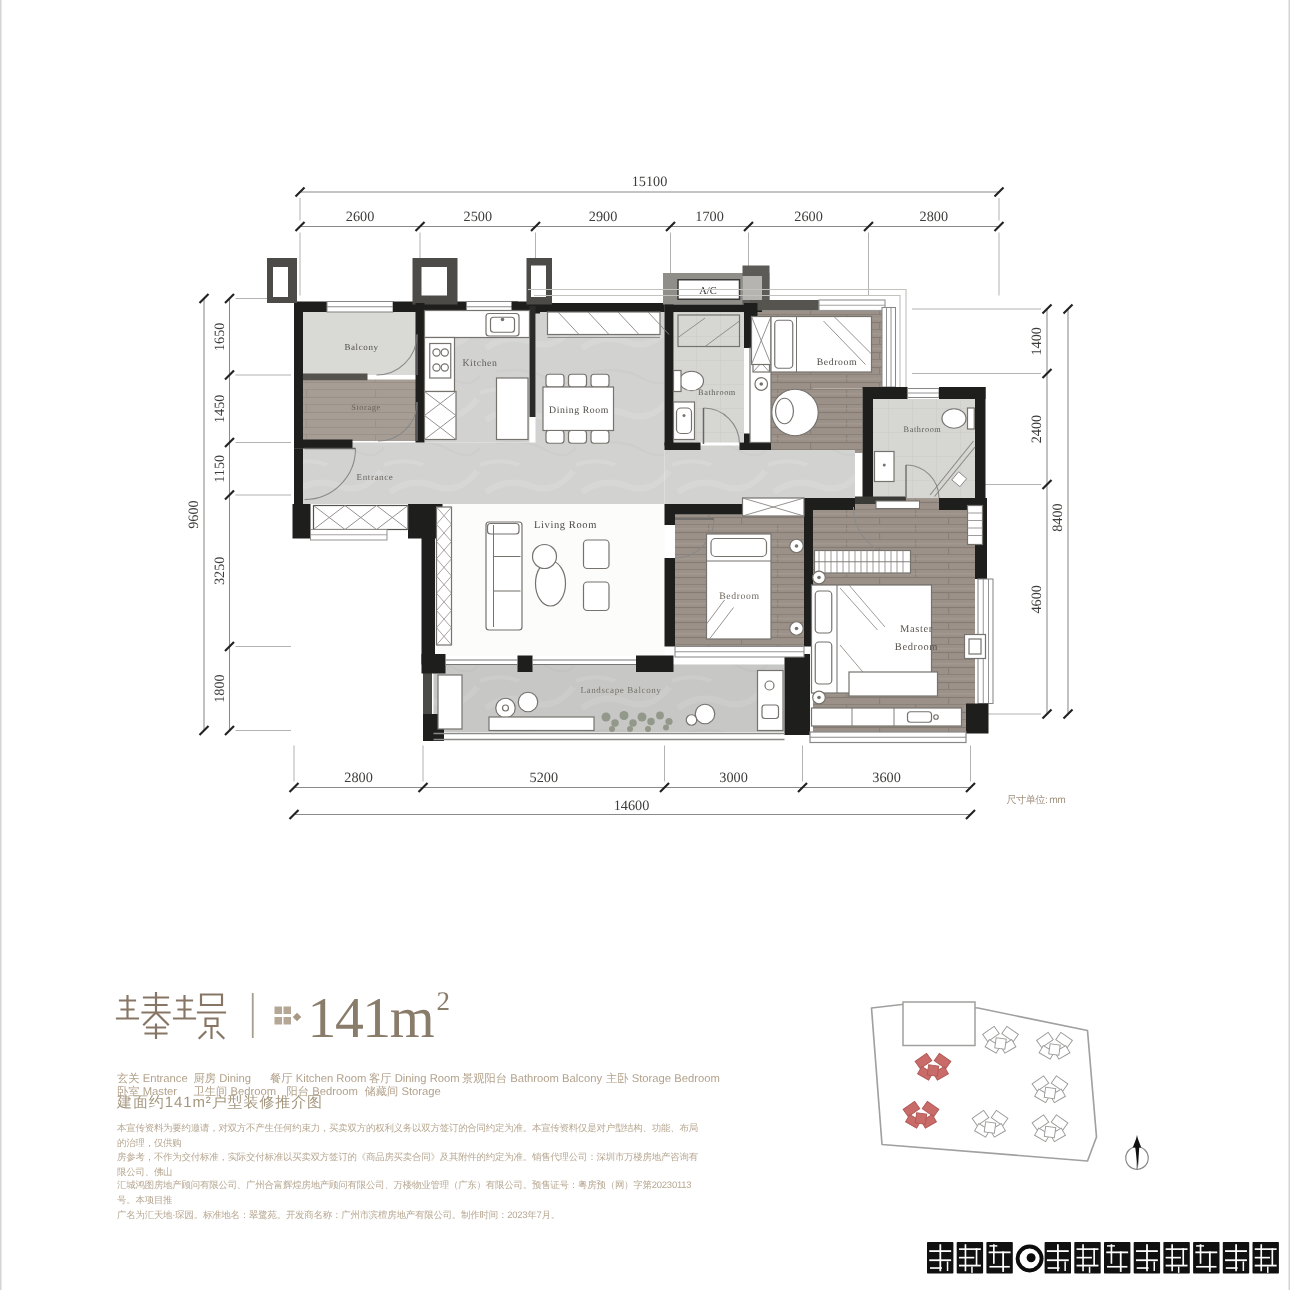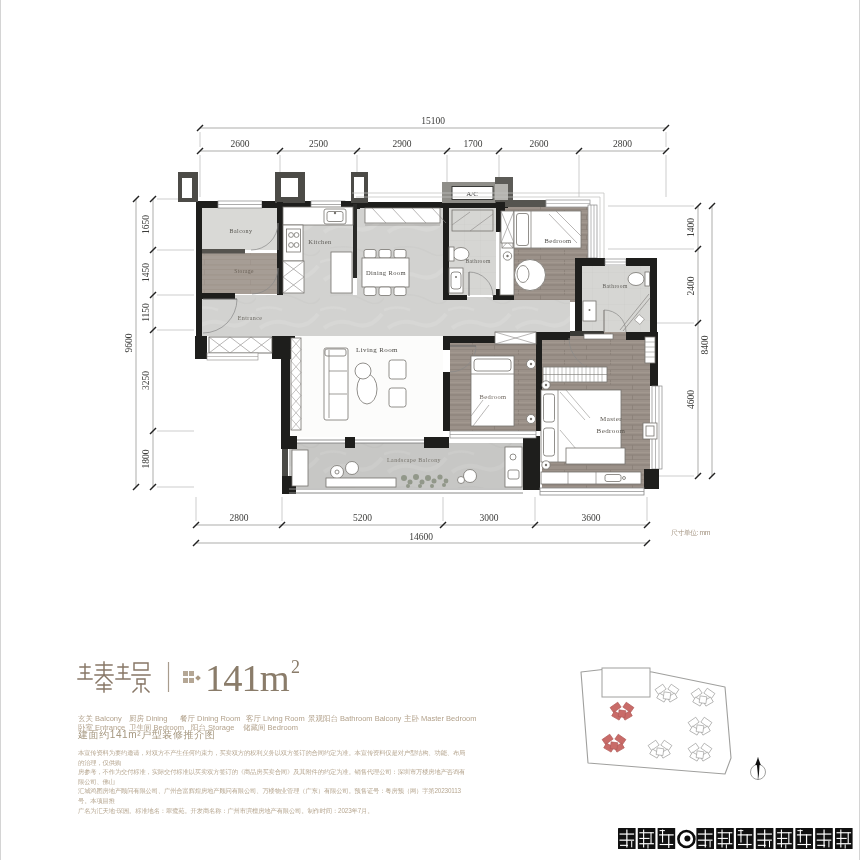--- a/index.html
+++ b/index.html
@@ -469,32 +469,32 @@
       <rect x="119" y="21" width="5" height="5" opacity="0.85"></rect>
       <rect x="113" y="28" width="5" height="5" opacity="0.85"></rect>
       <rect x="119" y="28" width="5" height="5" opacity="0.85"></rect>
       <rect x="126" y="26" width="4" height="4" transform="rotate(45 128 28)"></rect>
     </g>
 <text x="135" y="41" font-family="Liberation Serif" font-size="38.5" fill="#8a7c6a" letter-spacing="-1">141m</text>
     <text x="221" y="23" font-family="Liberation Serif" font-size="18" fill="#8a7c6a">2</text>
 </svg>
 <div class="abs" style="left:78px;top:728px;font-size:10px;color:#a5977f;letter-spacing:0.6px">建面约141m²户型装修推介图</div>
 <div class="abs" style="left:78px;top:714px;font-size:7.5px;color:#b3a28c;white-space:nowrap">
-<span class="abs" style="left:0px;top:0">玄关 Balcony</span>
+<span class="abs" style="left:0px;top:0">玄关 Entrance</span>
 <span class="abs" style="left:51px;top:0">厨房 Dining</span>
-<span class="abs" style="left:102px;top:0">餐厅 Dining Room</span>
-<span class="abs" style="left:168px;top:0">客厅 Living Room</span>
+<span class="abs" style="left:102px;top:0">餐厅 Kitchen Room</span>
+<span class="abs" style="left:168px;top:0">客厅 Dining Room</span>
 <span class="abs" style="left:230px;top:0">景观阳台 Bathroom Balcony</span>
-<span class="abs" style="left:326px;top:0">主卧 Master Bedroom</span>
+<span class="abs" style="left:326px;top:0">主卧 Storage Bedroom</span>
 </div>
 <div class="abs" style="left:78px;top:722.5px;font-size:7.5px;color:#b3a28c;white-space:nowrap">
-<span class="abs" style="left:0px;top:0">卧室 Entrance</span>
+<span class="abs" style="left:0px;top:0">卧室 Master</span>
 <span class="abs" style="left:51px;top:0">卫生间 Bedroom</span>
-<span class="abs" style="left:113px;top:0">阳台 Storage</span>
-<span class="abs" style="left:165px;top:0">储藏间 Bedroom</span>
+<span class="abs" style="left:113px;top:0">阳台 Bedroom</span>
+<span class="abs" style="left:165px;top:0">储藏间 Storage</span>
 </div>
 <div class="abs" style="left:78px;top:748px;width:388px;font-size:6.3px;line-height:9.6px;color:#b7a791;letter-spacing:-0.15px">本宣传资料为要约邀请，对双方不产生任何约束力，买卖双方的权利义务以双方签订的合同约定为准。本宣传资料仅是对户型结构、功能、布局的治理，仅供购<br>房参考，不作为交付标准，实际交付标准以买卖双方签订的《商品房买卖合同》及其附件的约定为准。销售代理公司：深圳市万楼房地产咨询有限公司、佛山<br>汇城鸿图房地产顾问有限公司、广州合富辉煌房地产顾问有限公司、万楼物业管理（广东）有限公司。预售证号：粤房预（网）字第20230113号。本项目推<br>广名为汇天地·琛园。标准地名：翠鹭苑。开发商名称：广州市滨檀房地产有限公司。制作时间：2023年7月。</div>
 <svg class="abs" style="left:560px;top:650px" width="230" height="145" viewBox="0 0 230 145">
 <path d="M47,19 L92,22 L165,37 L171,108 L165,124 L28,113 L21,22 Z" fill="#fff" stroke="#a0a09e" stroke-width="1.1" stroke-linejoin="round"></path>
 <rect x="42" y="18" width="48" height="29" fill="#fff" stroke="#a0a09e" stroke-width="1"></rect>
 <g transform="translate(62,62) scale(0.85)" fill="#c96b68" stroke="#b05a58" stroke-width="0.75">
       <rect x="-13" y="-9" width="11" height="7" transform="rotate(-35 -7.5 -5.5)"></rect>
       <rect x="2" y="-9" width="11" height="7" transform="rotate(35 7.5 -5.5)"></rect>
       <rect x="-11" y="1" width="10" height="6.5" transform="rotate(30 -6 4)"></rect>
       <rect x="1" y="1" width="10" height="6.5" transform="rotate(-30 6 4)"></rect>

